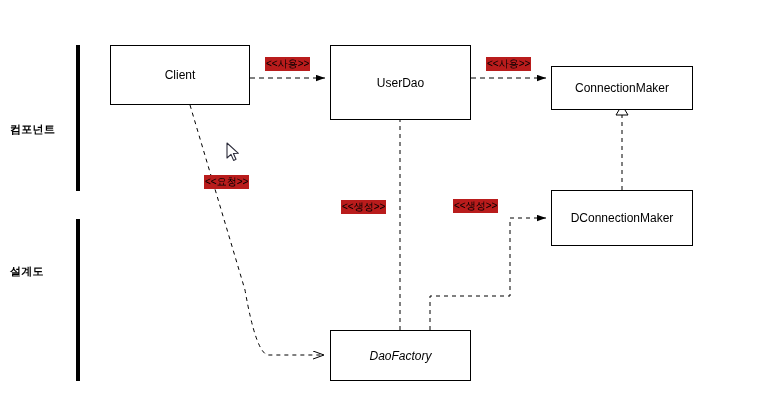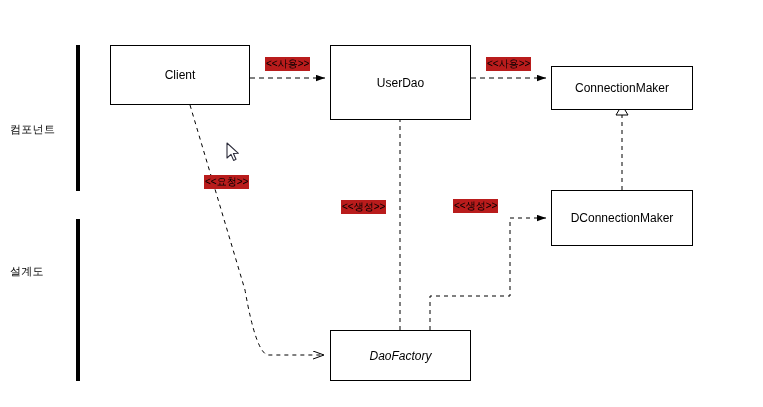--- a/index.html
+++ b/index.html
@@ -20,21 +20,21 @@
   #diagram-svg {
     position: absolute;
     left: 0;
     top: 0;
     width: 763px;
     height: 407px;
   }
   .lane-label {
     position: absolute;
     font-size: 11px;
-    font-weight: normal;
+    font-weight: bold;
     color: #000000;
     letter-spacing: 0.3px;
     white-space: nowrap;
   }
   #lane-label-component { left: 10px; top: 122px; }
   #lane-label-blueprint { left: 10px; top: 264px; }
 
   .lane-divider {
     position: absolute;
     width: 4px;

